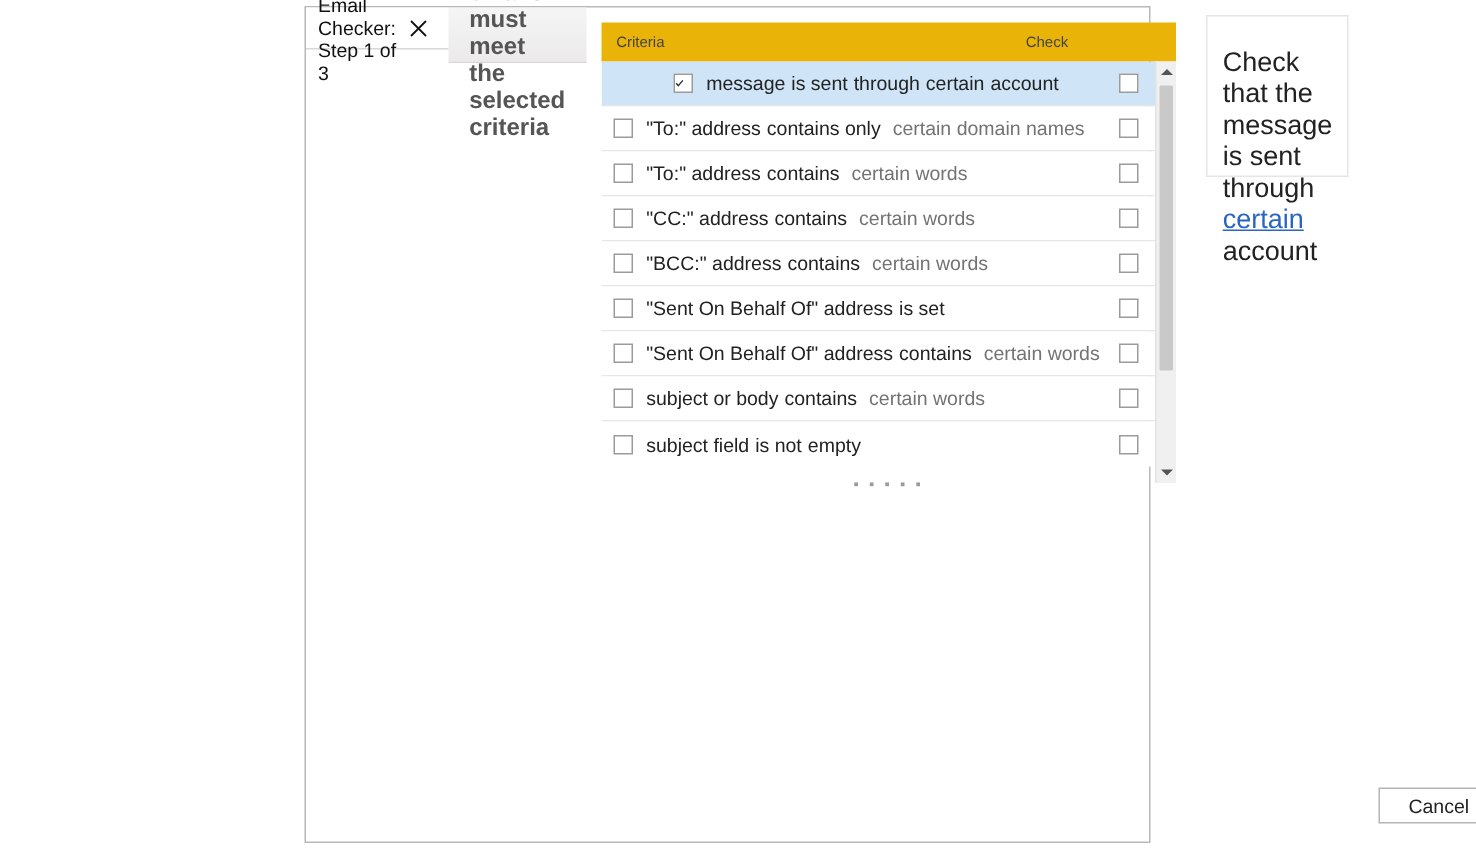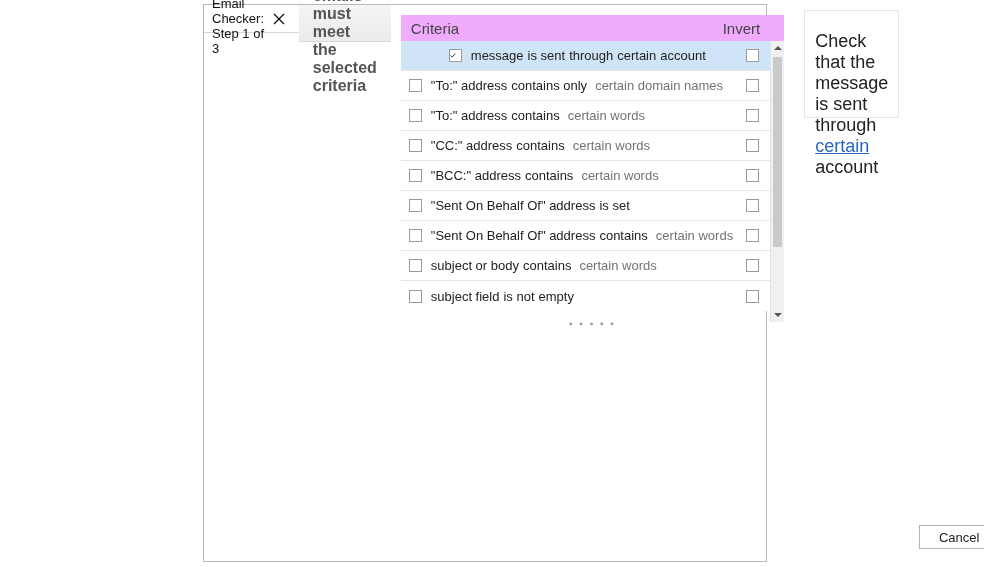--- a/index.html
+++ b/index.html
@@ -62,26 +62,27 @@
   .content-pad {
     padding: 10px 10px 0 10px;
     flex: 0 0 auto;
   }
 
   .grid-wrap {
     border: 0;
   }
   .grid-header {
     height: 26px;
-    background: #f0abfc;
+    background: #eab308;
     display: flex;
     align-items: center;
     padding: 0 10px;
     color: #444;
-    font-size: 15px;
+    font-size: 10px;
+    gap: 48px;
   }
   .gh-criteria { flex: 1; }
   .gh-space { width: 14px; }
 
   .grid-body-outer {
     position: relative;
     height: 281px;
     display: flex;
   }
   .grid-scroll {
@@ -251,21 +252,21 @@
       </svg>
     </div>
   </div>
 
   <div class="step-header">Step 1: My emails must meet the selected criteria</div>
 
   <div class="content-pad">
     <div class="grid-wrap">
       <div class="grid-header">
         <div class="gh-criteria">Criteria</div>
-        <div>Invert</div>
+        <div>Check</div>
         <div class="gh-space"></div>
       </div>
 
       <div class="grid-body-outer">
         <div class="grid-scroll">
           <div class="rows" id="rows-container">
               <div class="row selected">
                 <span class="chk checked">
                   <svg viewBox="0 0 11 11">
                     <polyline points="1.5,5.5 4,8.5 9.5,2"></polyline>

